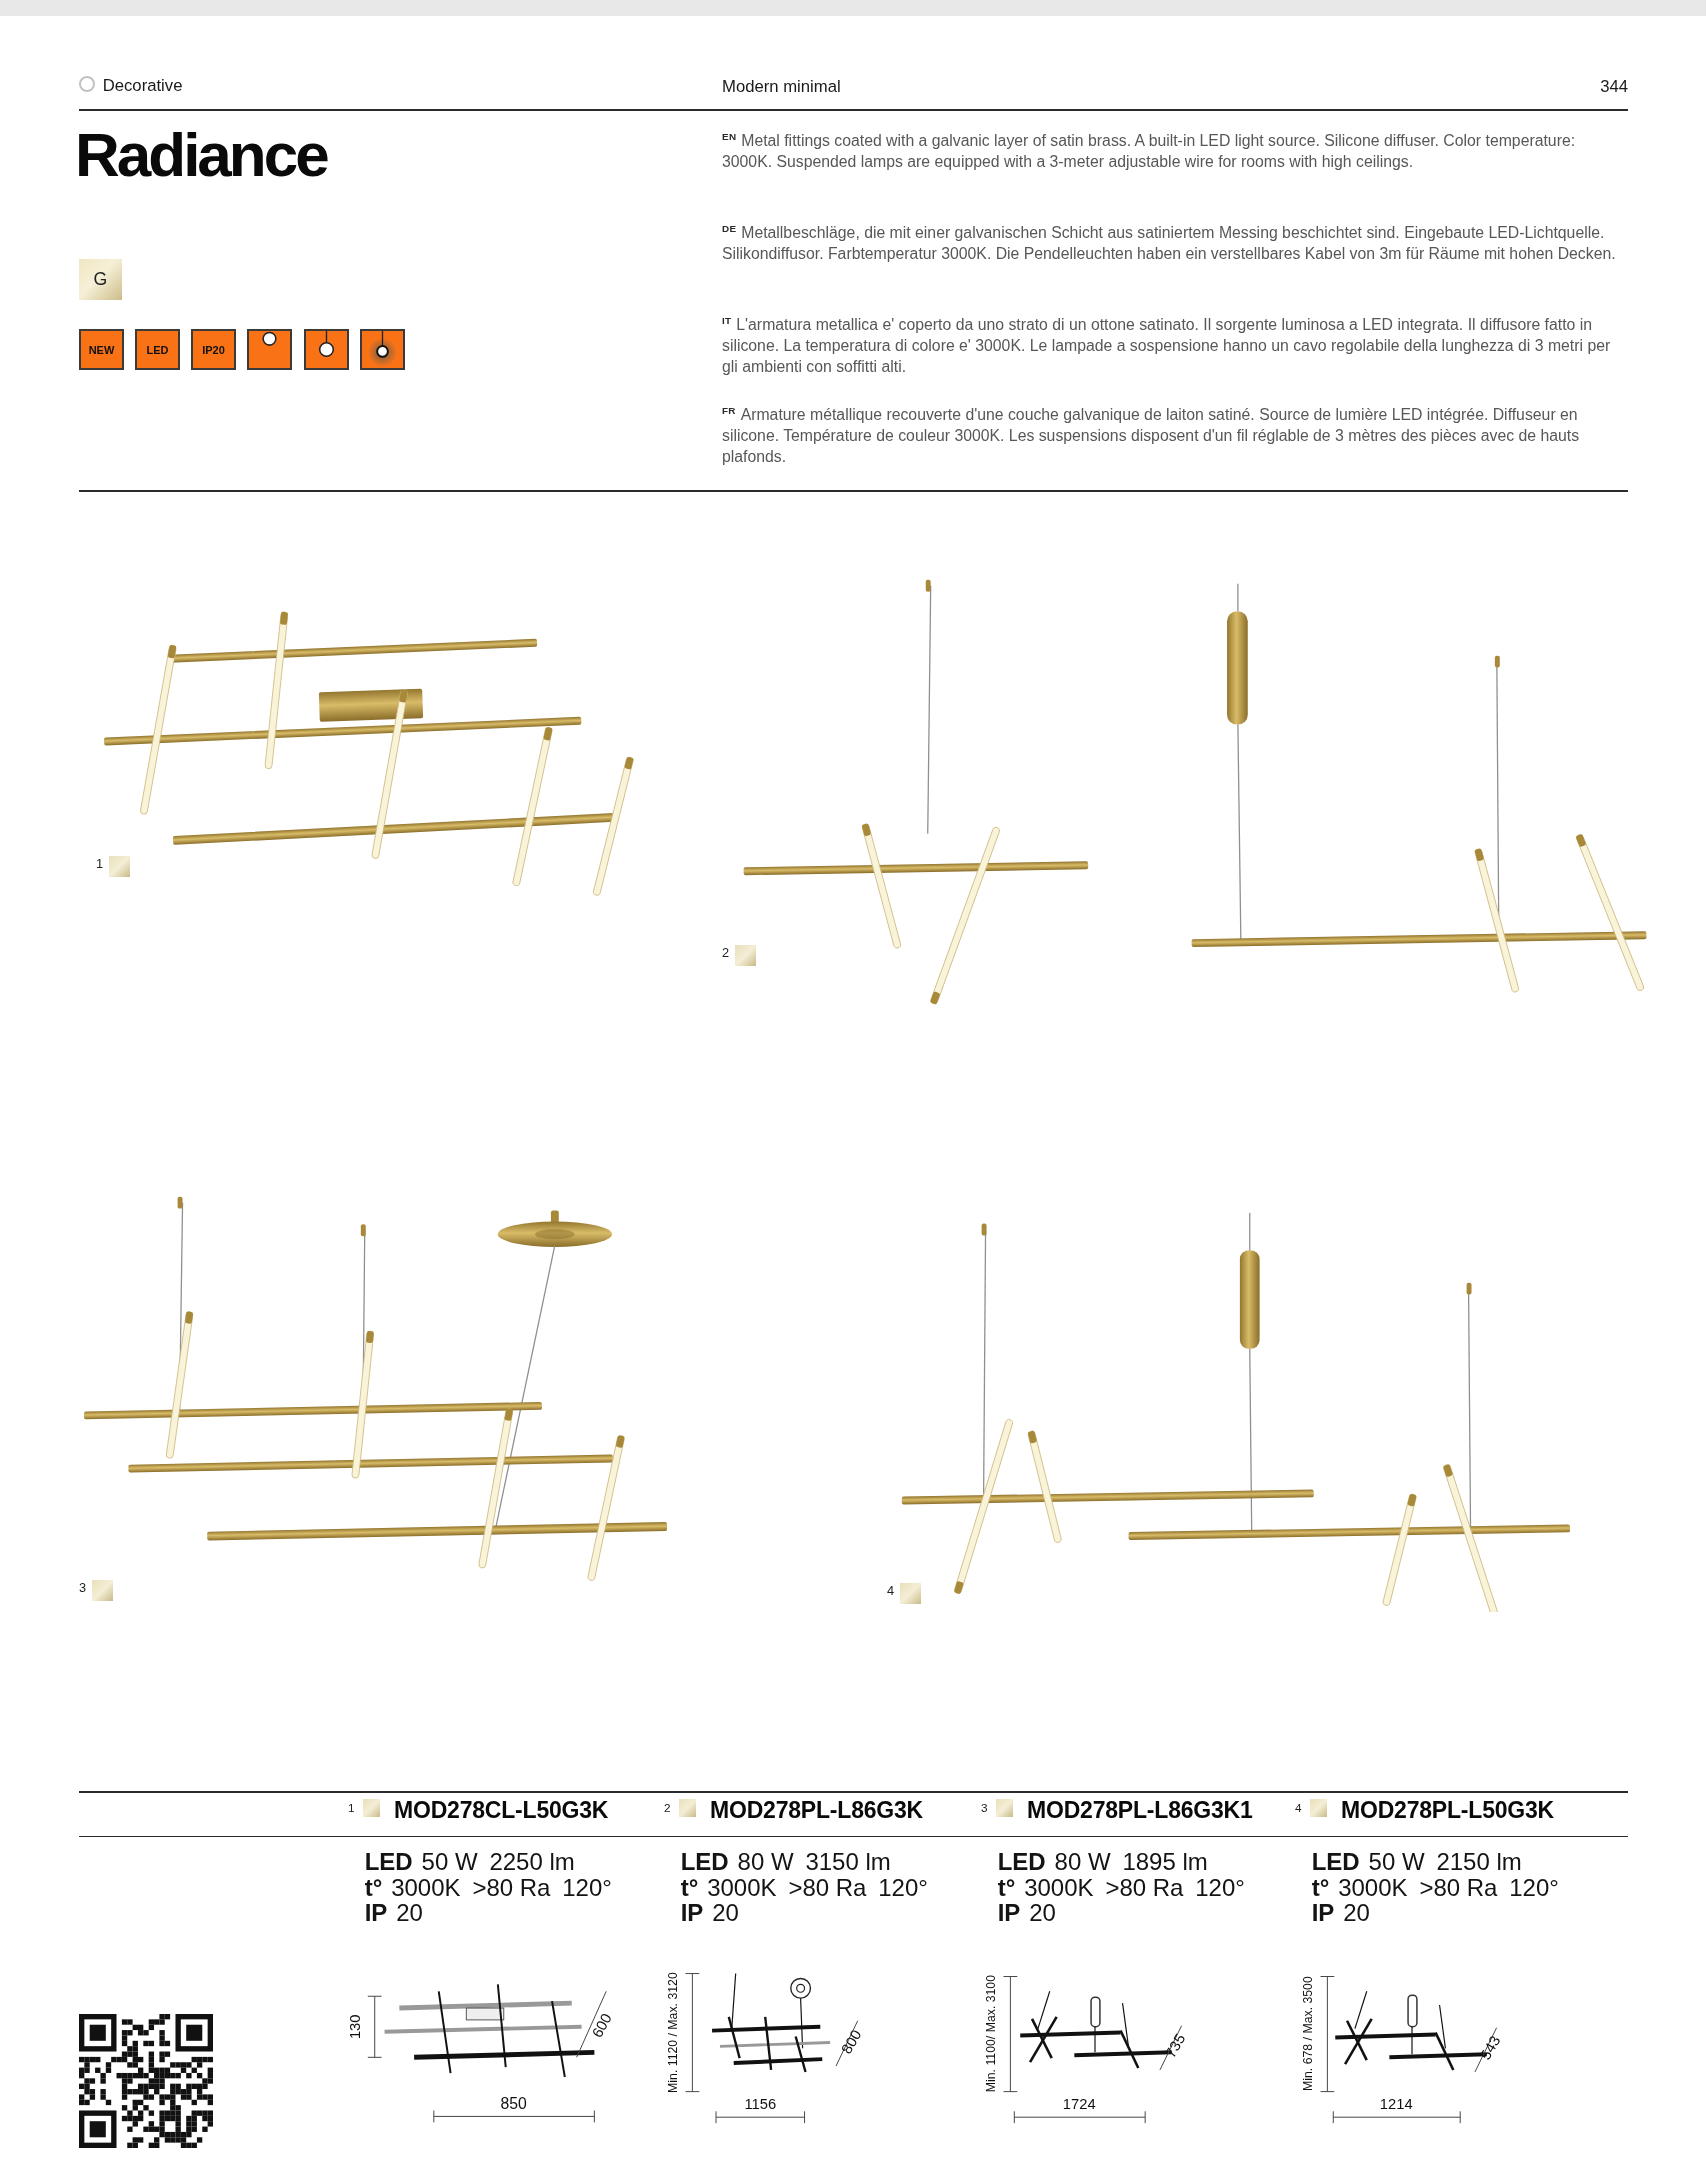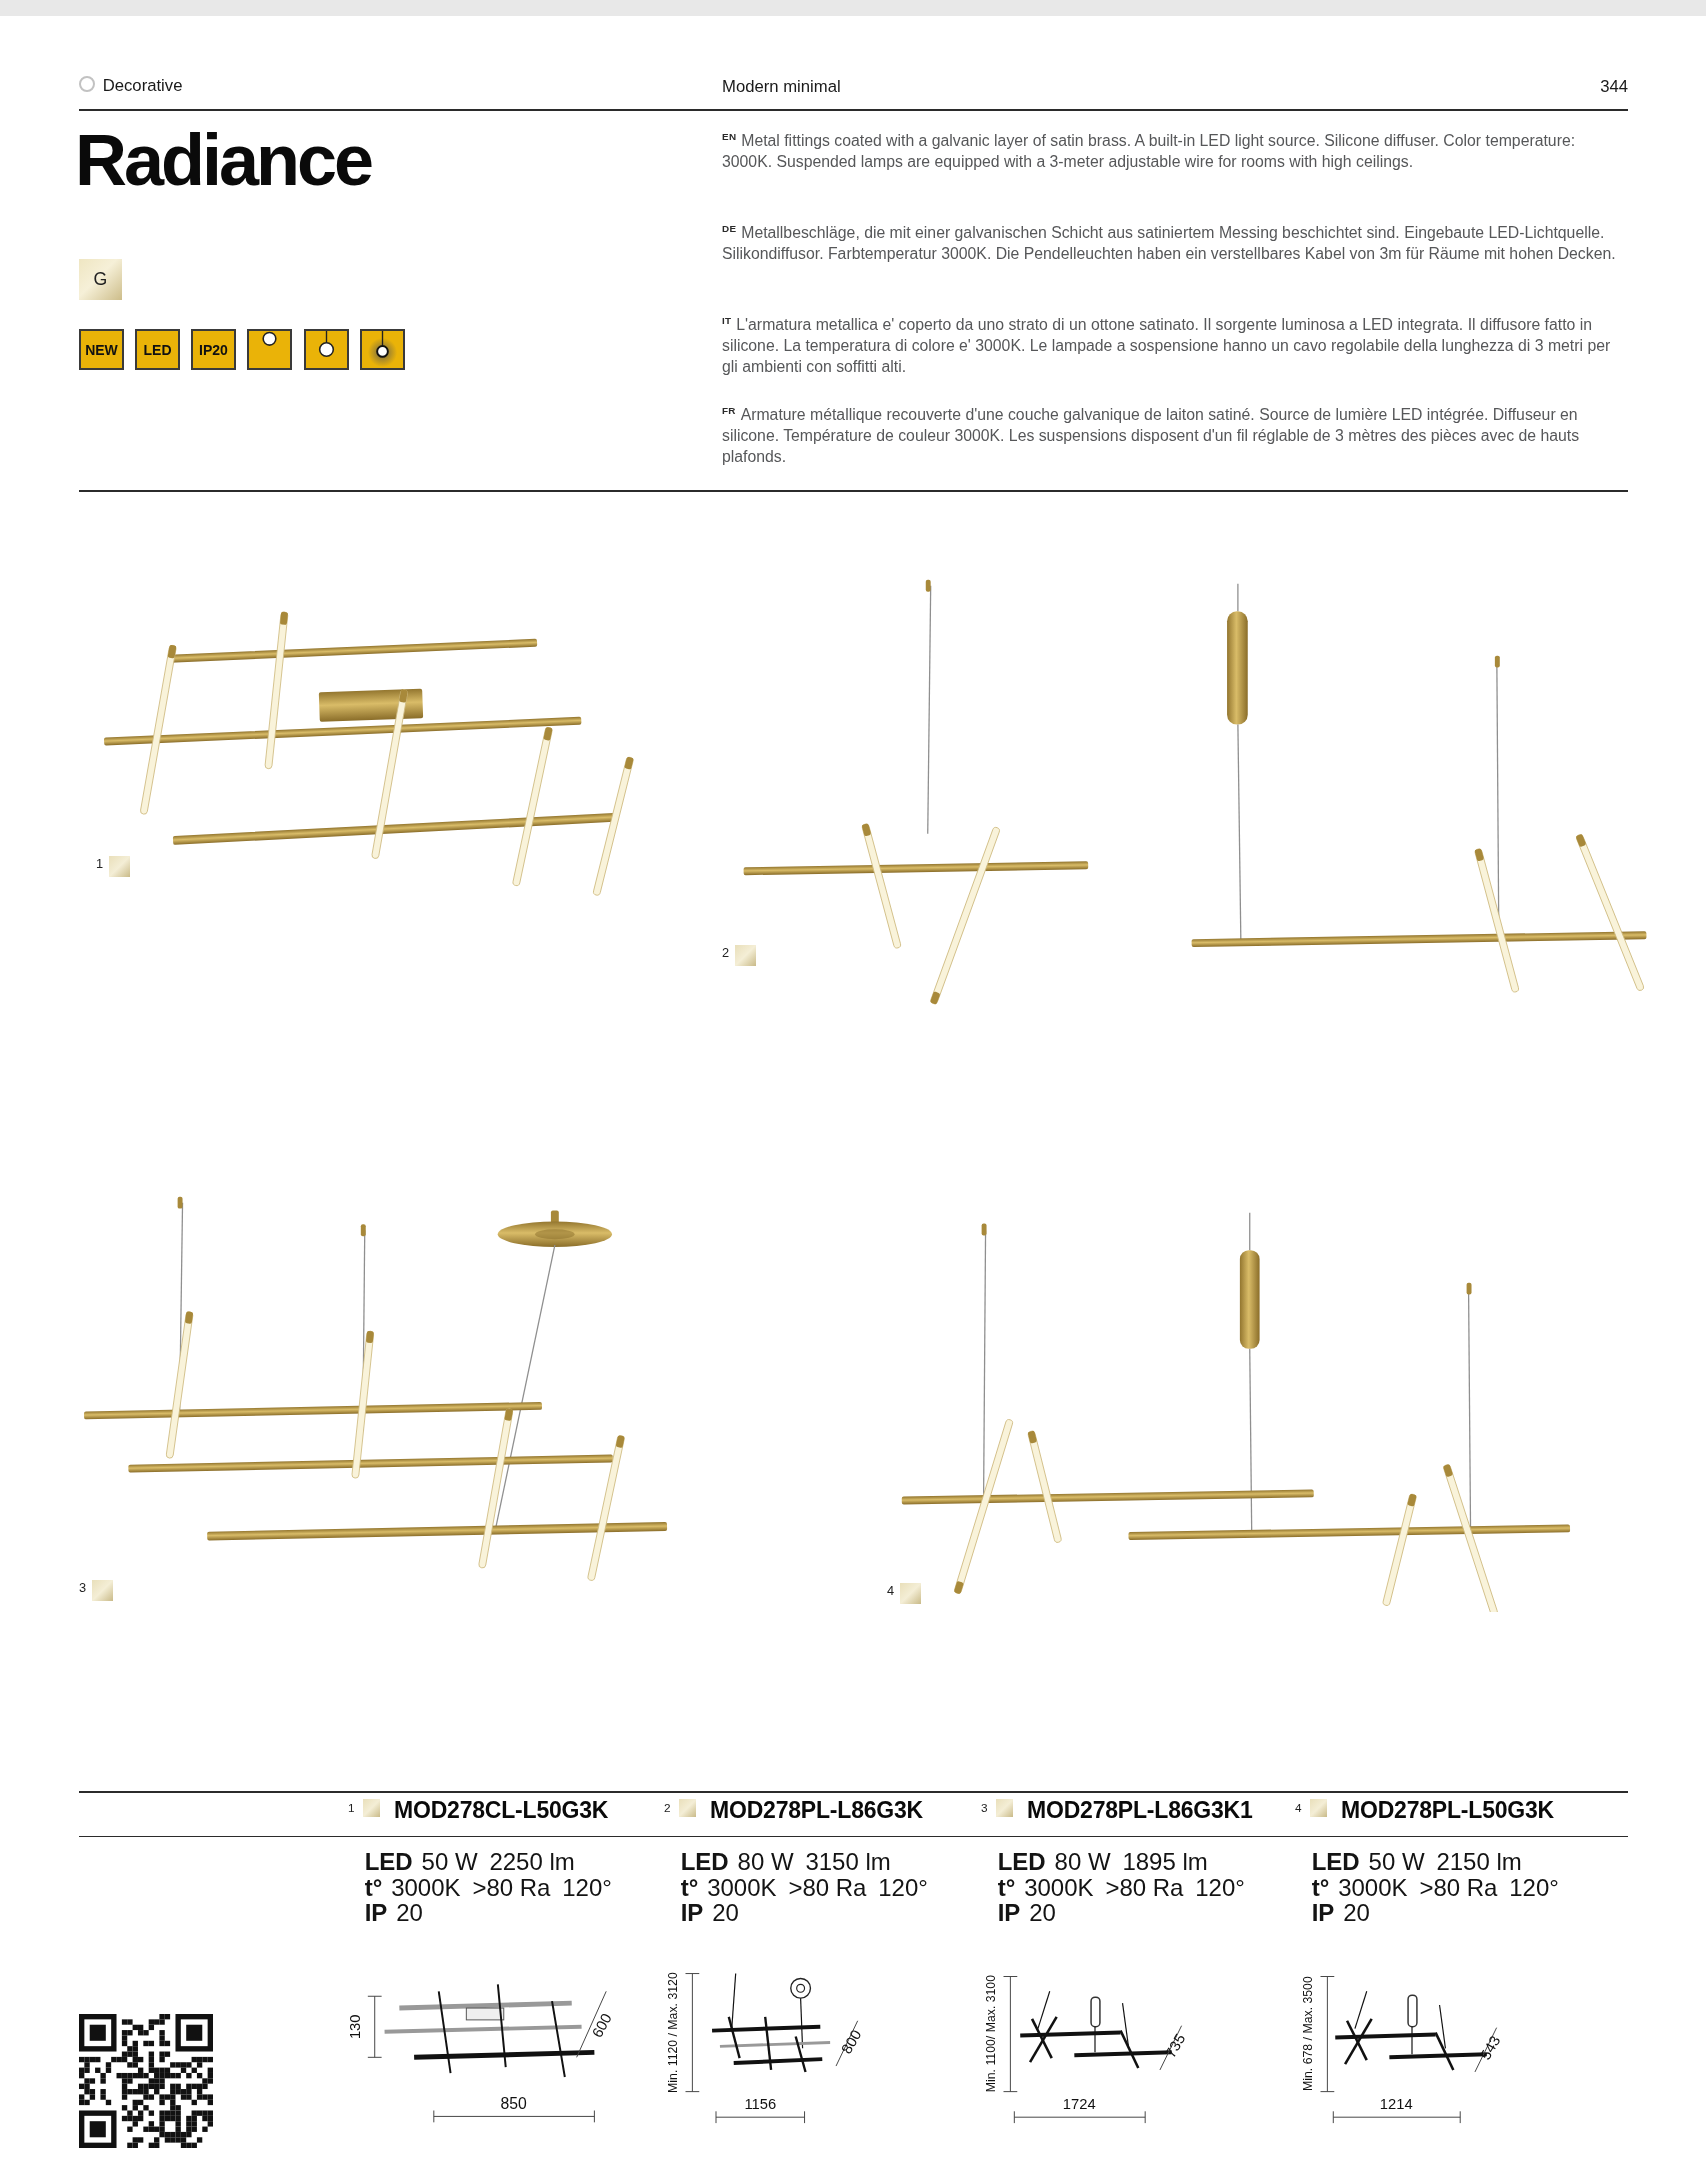--- a/index.html
+++ b/index.html
@@ -8,28 +8,28 @@
   .abs{position:absolute;}
 
   
   .hdr-text{font-size:16.7px;color:#1a1a1a;}
   .hdr-bold{font-weight:normal;}
   .cat-dot{display:inline-block;width:11.8px;height:11.8px;border:2px solid #c2c2c2;border-radius:50%;
            vertical-align:-1px;margin-right:7.9px;}
   .rule{position:absolute;left:79px;width:1549px;height:0;border-top:2px solid #2b2b2b;}
 
   
-  .title{font-size:72px;font-weight:bold;letter-spacing:-3px;color:#0a0a0a;line-height:1;}
+  .title{font-size:62px;font-weight:bold;letter-spacing:-3px;color:#0a0a0a;line-height:1;}
 
   
   .g-badge{width:43px;height:41px;background:linear-gradient(135deg,#efe6c2 0%,#f6f0d8 45%,#cdbd8a 100%);
            display:flex;align-items:center;justify-content:center;font-size:17.7px;color:#222;}
   .badge-box{position:absolute;top:0;width:45px;height:41px;border:2px solid #3a3a3a;box-sizing:border-box;
-             display:flex;align-items:center;justify-content:center;font-size:14px;font-weight:bold;color:#111;
-             background:#eab308;}
+             display:flex;align-items:center;justify-content:center;font-size:11px;font-weight:bold;color:#111;
+             background:#f97316;}
 
   
   .desc{position:absolute;left:722px;width:906px;font-size:15.8px;line-height:21px;color:#565759;}
   .lang{font-size:9.9px;font-weight:bold;color:#2a2a2a;vertical-align:5.9px;margin-right:4.9px;letter-spacing:0.3px;}
 
   
   .fig-marker{position:absolute;}
   .fig-num{font-size:12.8px;color:#222;vertical-align:top;margin-right:5.9px;}
   .gold-sq{display:inline-block;width:20.7px;height:20.7px;
            background:linear-gradient(135deg,#e9dfba 0%,#f4eed6 50%,#c9ba88 100%);}

